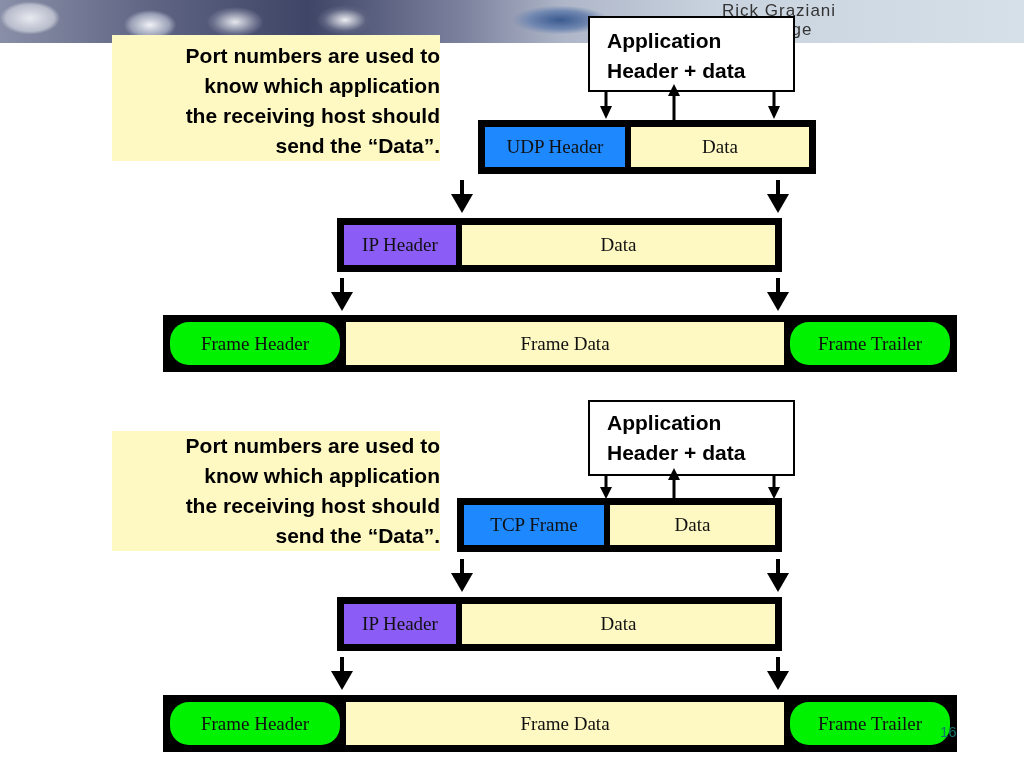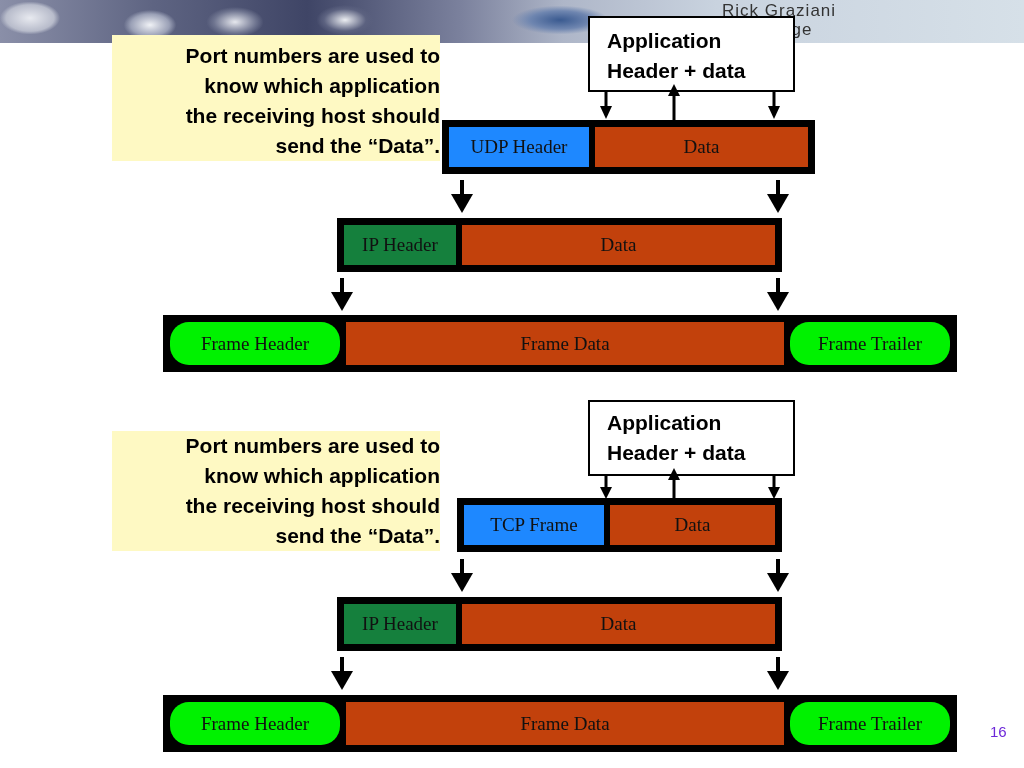--- a/index.html
+++ b/index.html
@@ -40,28 +40,28 @@
   .app-box.top { left: 588px; top: 16px; width: 207px; height: 76px; padding-top: 8px; }
   .app-box.bottom { left: 588px; top: 400px; width: 207px; height: 76px; padding-top: 6px; }
 
   .pdu {
     position: absolute; background: #000; display: flex; box-sizing: border-box;
     padding: 7px; gap: 6px;
   }
   .cell {
     display: flex; align-items: center; justify-content: center;
     font-family: "Liberation Serif", serif; font-size: 19px; color: #111;
-    background: #c2410c;
+    background: #fef9c3;
   }
   .blue { background: #1e88ff; }
-  .yellow { background: #15803d; }
+  .yellow { background: #8b5cf6; }
   .green { background: #00f200; border-radius: 19px; }
 
   .arrow { position: absolute; }
-  .slide-num { position: absolute; left: 990px; top: 723px; font-size: 15px; color: #6d28d9; }
+  .slide-num { position: absolute; left: 940px; top: 723px; font-size: 15px; color: #0f766e; }
 </style>
 </head>
 <body>
 
 <div class="banner">
   <div class="banner-text banner-line1">Rick Graziani</div>
   <div class="banner-text banner-line2">llo College</div>
 </div>
 
 <div class="desc-box top">
@@ -82,21 +82,21 @@
 </svg>
 <svg class="arrow" style="left:666px;top:84px" width="16" height="36">
   <line x1="8" y1="10" x2="8" y2="36" stroke="#000" stroke-width="3"></line>
     <polygon points="2,12 14,12 8,0" fill="#000"></polygon>
 </svg>
 <svg class="arrow" style="left:766px;top:92px" width="16" height="28">
   <line x1="8" y1="0" x2="8" y2="18" stroke="#000" stroke-width="3"></line>
     <polygon points="2,14 14,14 8,27" fill="#000"></polygon>
 </svg>
 
-<div class="pdu" style="left:442px;top:120px;width:373px;height:54px">
+<div class="pdu" style="left:478px;top:120px;width:338px;height:54px">
   <div class="cell blue" style="width:140px">UDP Header</div>
   <div class="cell" style="flex:1">Data</div>
 </div>
 
 <svg class="arrow" style="left:450px;top:180px" width="24" height="34">
   <line x1="12" y1="0" x2="12" y2="20" stroke="#000" stroke-width="4"></line>
     <polygon points="1,14 23,14 12,33" fill="#000"></polygon>
 </svg>
 <svg class="arrow" style="left:766px;top:180px" width="24" height="34">
   <line x1="12" y1="0" x2="12" y2="20" stroke="#000" stroke-width="4"></line>

